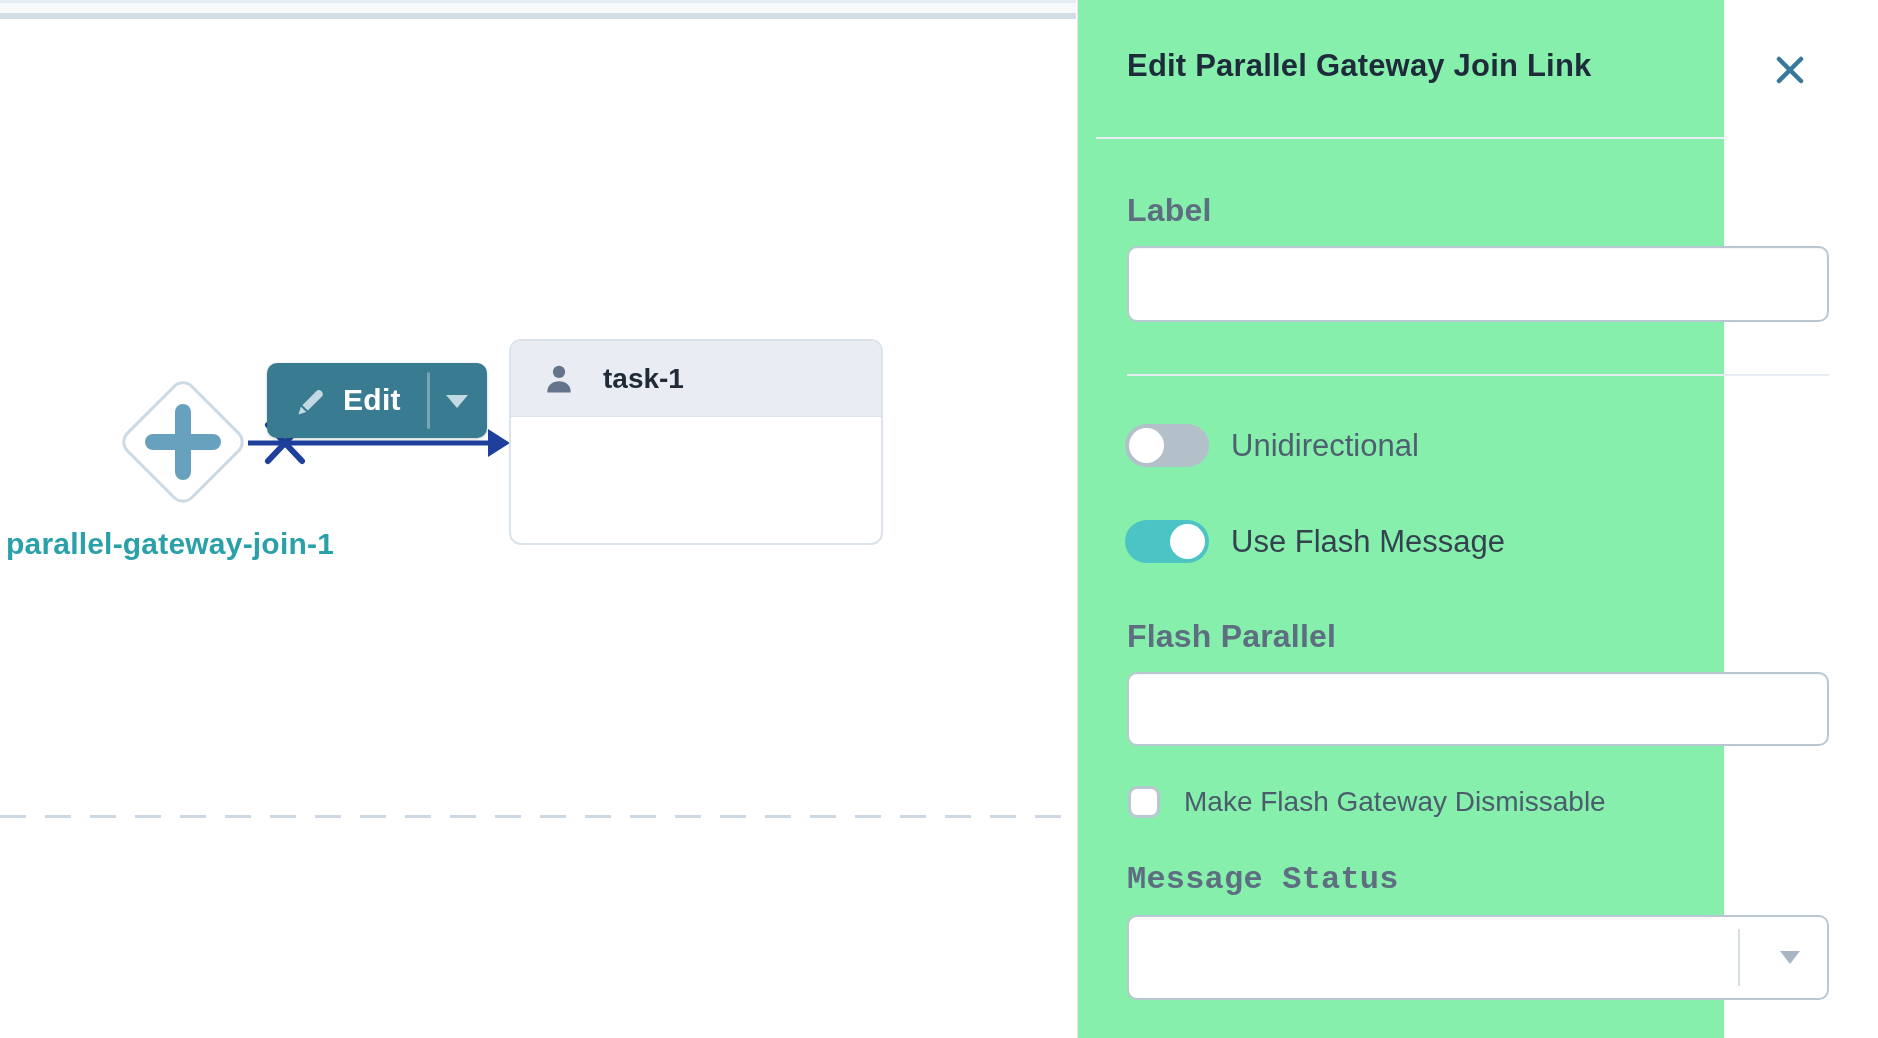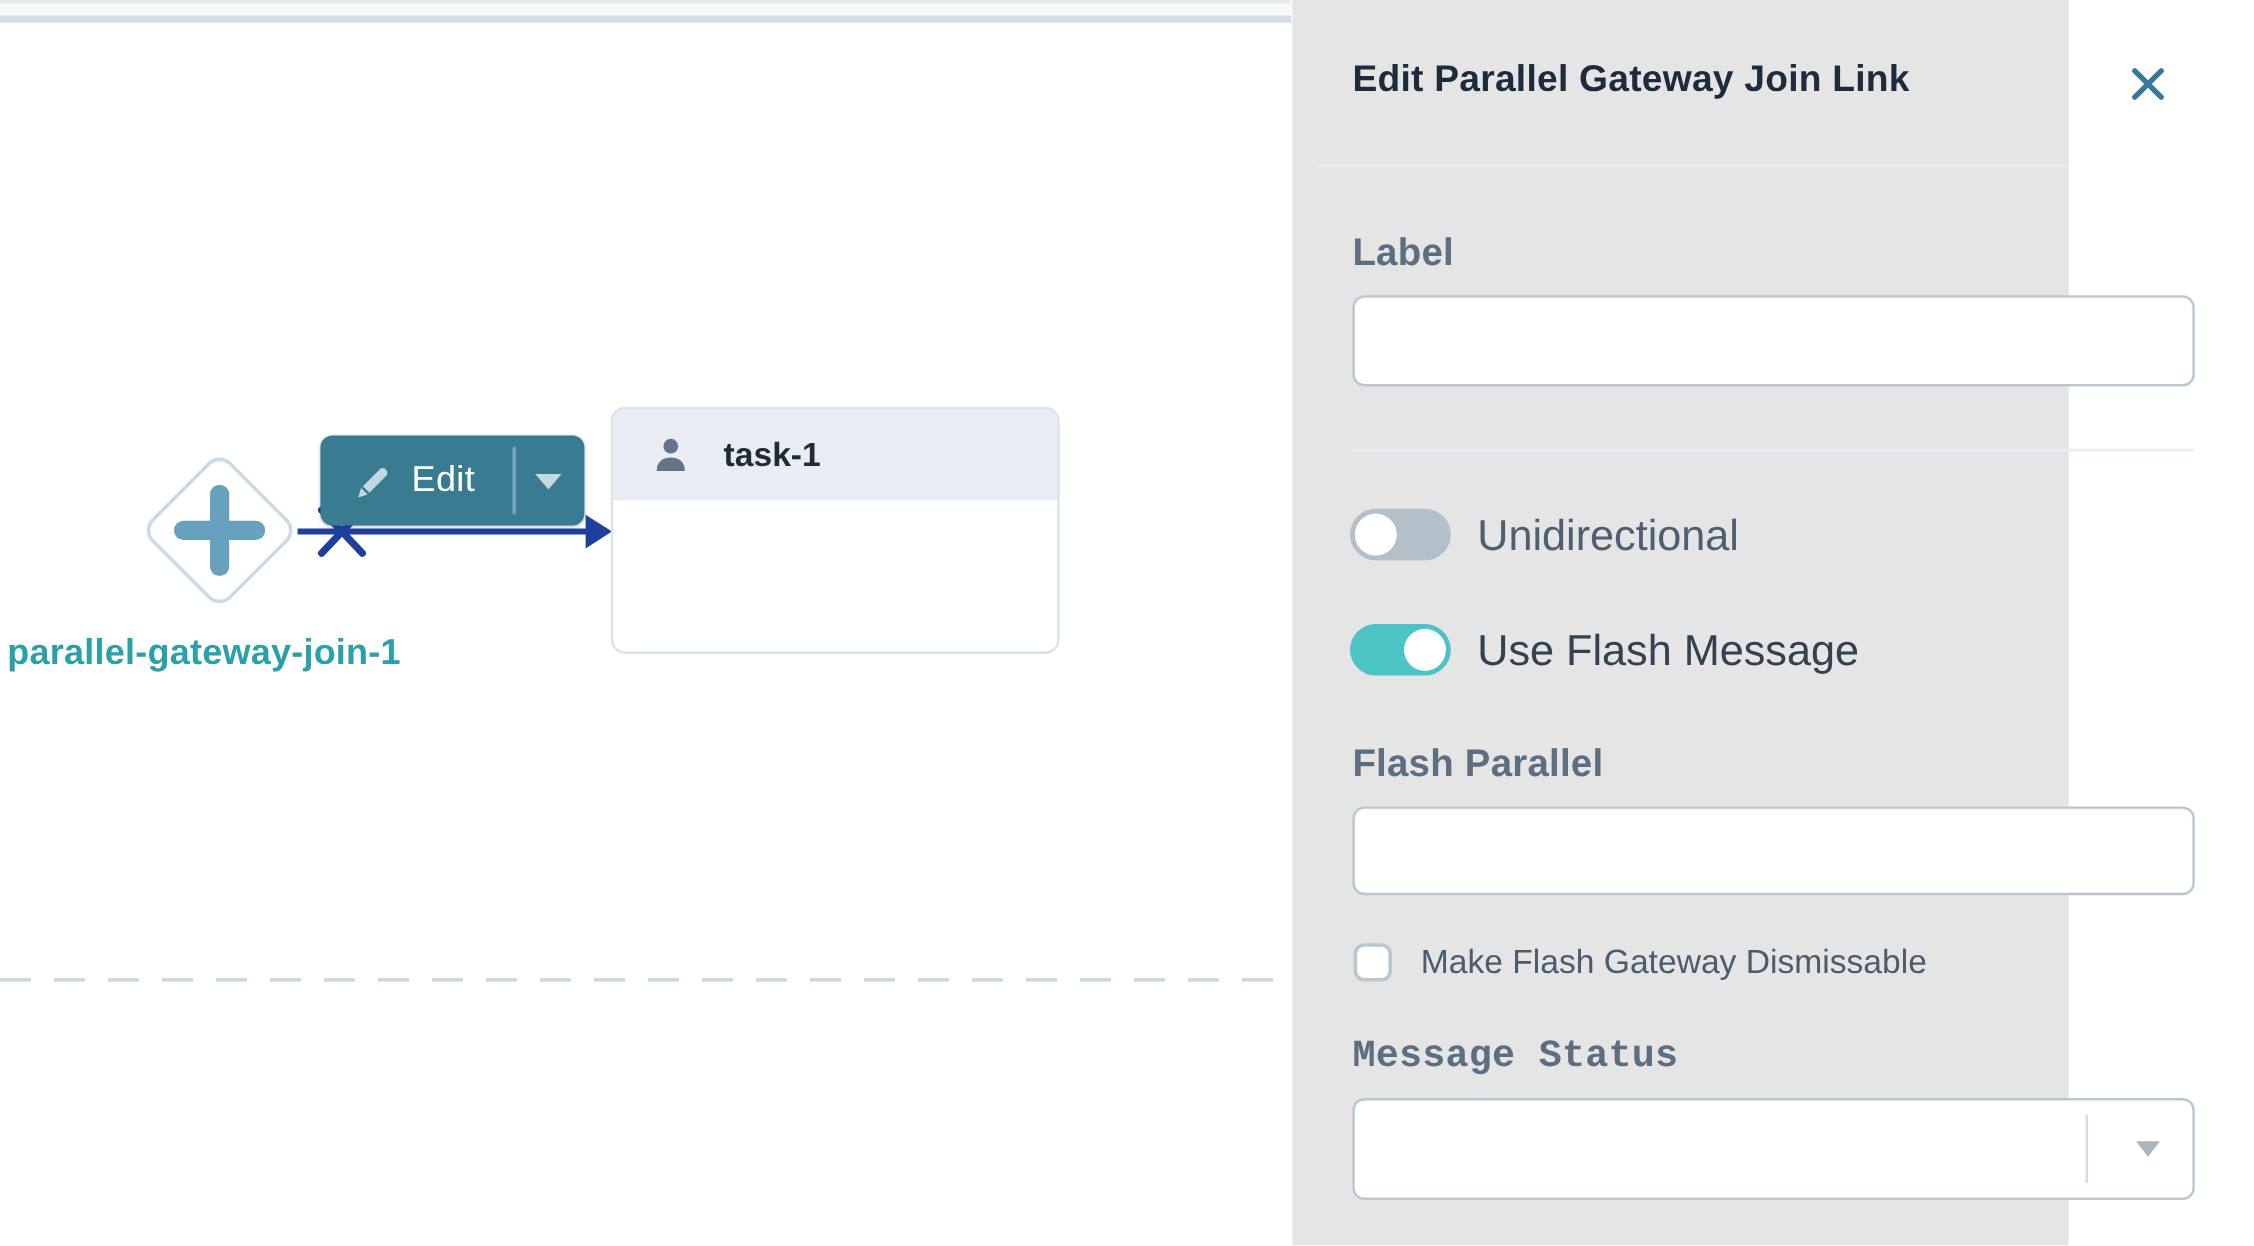--- a/index.html
+++ b/index.html
@@ -41,21 +41,21 @@
 
   
   .edit-button {
     position: absolute; left: 267px; top: 363px; width: 220px; height: 75px;
     background: #397b91; border-radius: 10px; cursor: pointer;
     box-shadow: 0 1px 3px rgba(20,50,65,0.25);
   }
   .edit-pencil { position: absolute; left: 27px; top: 20px; }
   .edit-label {
     position: absolute; left: 76px; top: 0; height: 75px; line-height: 73px;
-    color: #ffffff; font-size: 30px; font-weight: 400; letter-spacing: 0.3px;
+    color: #ffffff; font-size: 30px; font-weight: 700; letter-spacing: 0.3px;
   }
   .edit-divider {
     position: absolute; left: 160px; top: 9px; width: 3px; height: 57px;
     background: #78a6b6; border-radius: 2px;
   }
   .edit-caret-zone { position: absolute; left: 164px; top: 0; width: 56px; height: 75px; }
   .edit-caret {
     position: absolute; left: 15px; top: 32px; width: 0; height: 0;
     border-left: 11px solid transparent; border-right: 11px solid transparent;
     border-top: 13px solid #c2dae2;
@@ -71,21 +71,21 @@
     background: #e9edf3; border-bottom: 1px solid #dde3ea;
     border-radius: 10px 10px 0 0;
     display: flex; align-items: center;
   }
   .task-person { margin-left: 30px; flex: 0 0 auto; }
   .task-title { margin-left: 26px; font-size: 28px; font-weight: bold; color: #212b36; }
 
   
   .panel {
     position: absolute; left: 1077px; top: 0; width: 647px; height: 1038px;
-    background: #e5e5e5; border-left: 1px solid #e4e9ee;
+    background: #86efac; border-left: 1px solid #e4e9ee;
   }
   .panel-title {
     position: absolute; left: 49px; top: 48px;
     font-size: 31px; font-weight: bold; color: #1d2b3a; letter-spacing: 0.2px;
   }
   .panel-close {
     position: absolute; left: 690px; top: 48px; width: 44px; height: 44px;
     display: flex; align-items: center; justify-content: center; cursor: pointer;
   }
   .panel-header-divider {
@@ -121,21 +121,21 @@
     flex: 0 0 auto; cursor: pointer;
   }
   .toggle.off { background: #b3bfc9; }
   .toggle.on  { background: #4cc3c5; }
   .toggle .knob {
     position: absolute; top: 4px; width: 35px; height: 35px;
     background: #ffffff; border-radius: 50%;
   }
   .toggle.off .knob { left: 4px; }
   .toggle.on  .knob { right: 4px; }
-  .toggle-label { margin-left: 22px; font-size: 36px; }
+  .toggle-label { margin-left: 22px; font-size: 31px; }
   .row-unidirectional .toggle-label { color: #4e5f70; }
   .row-use-flash      .toggle-label { color: #34424f; }
 
   .checkbox-row { position: absolute; left: 50px; top: 786px; display: flex; align-items: center; cursor: pointer; }
   .checkbox-box {
     width: 32px; height: 32px; background: #ffffff;
     border: 3px solid #b9c7d3; border-radius: 9px; flex: 0 0 auto;
   }
   .checkbox-label { margin-left: 24px; font-size: 28px; color: #4b5c6d; }
 

